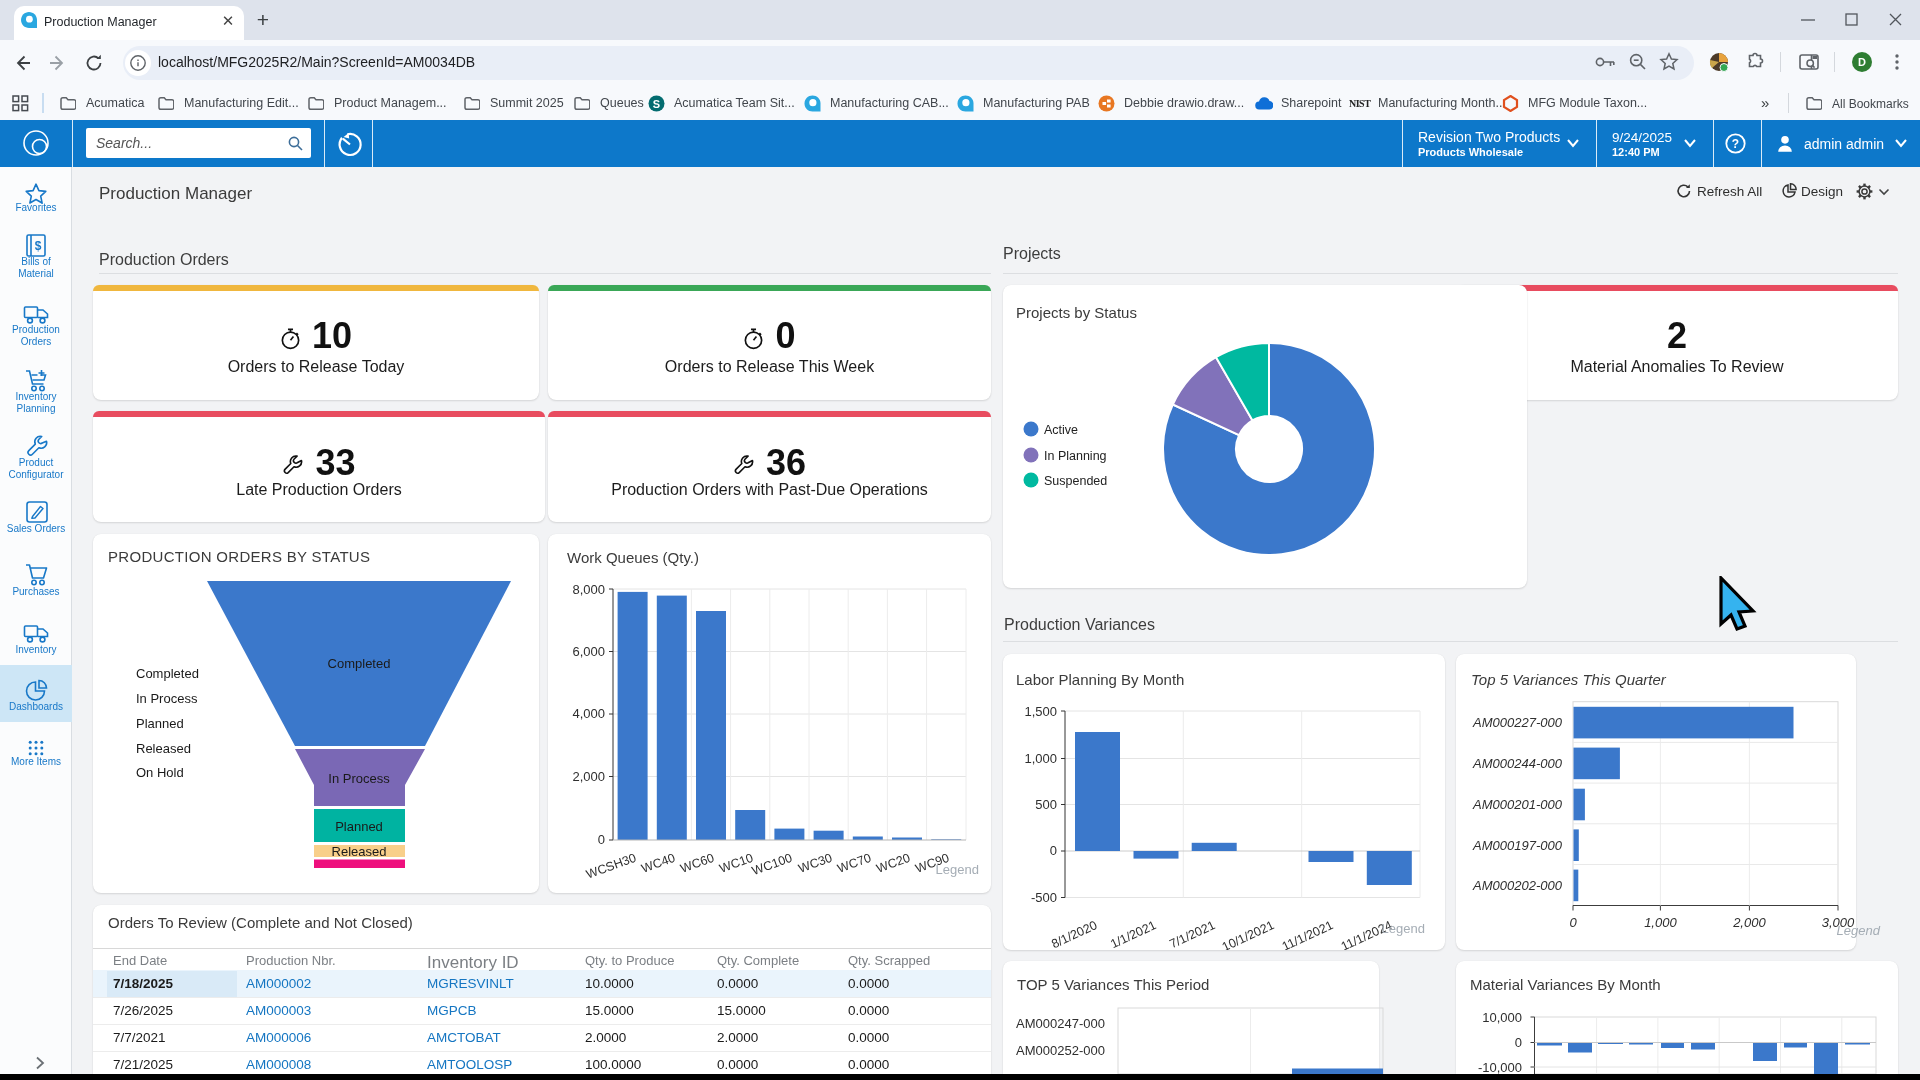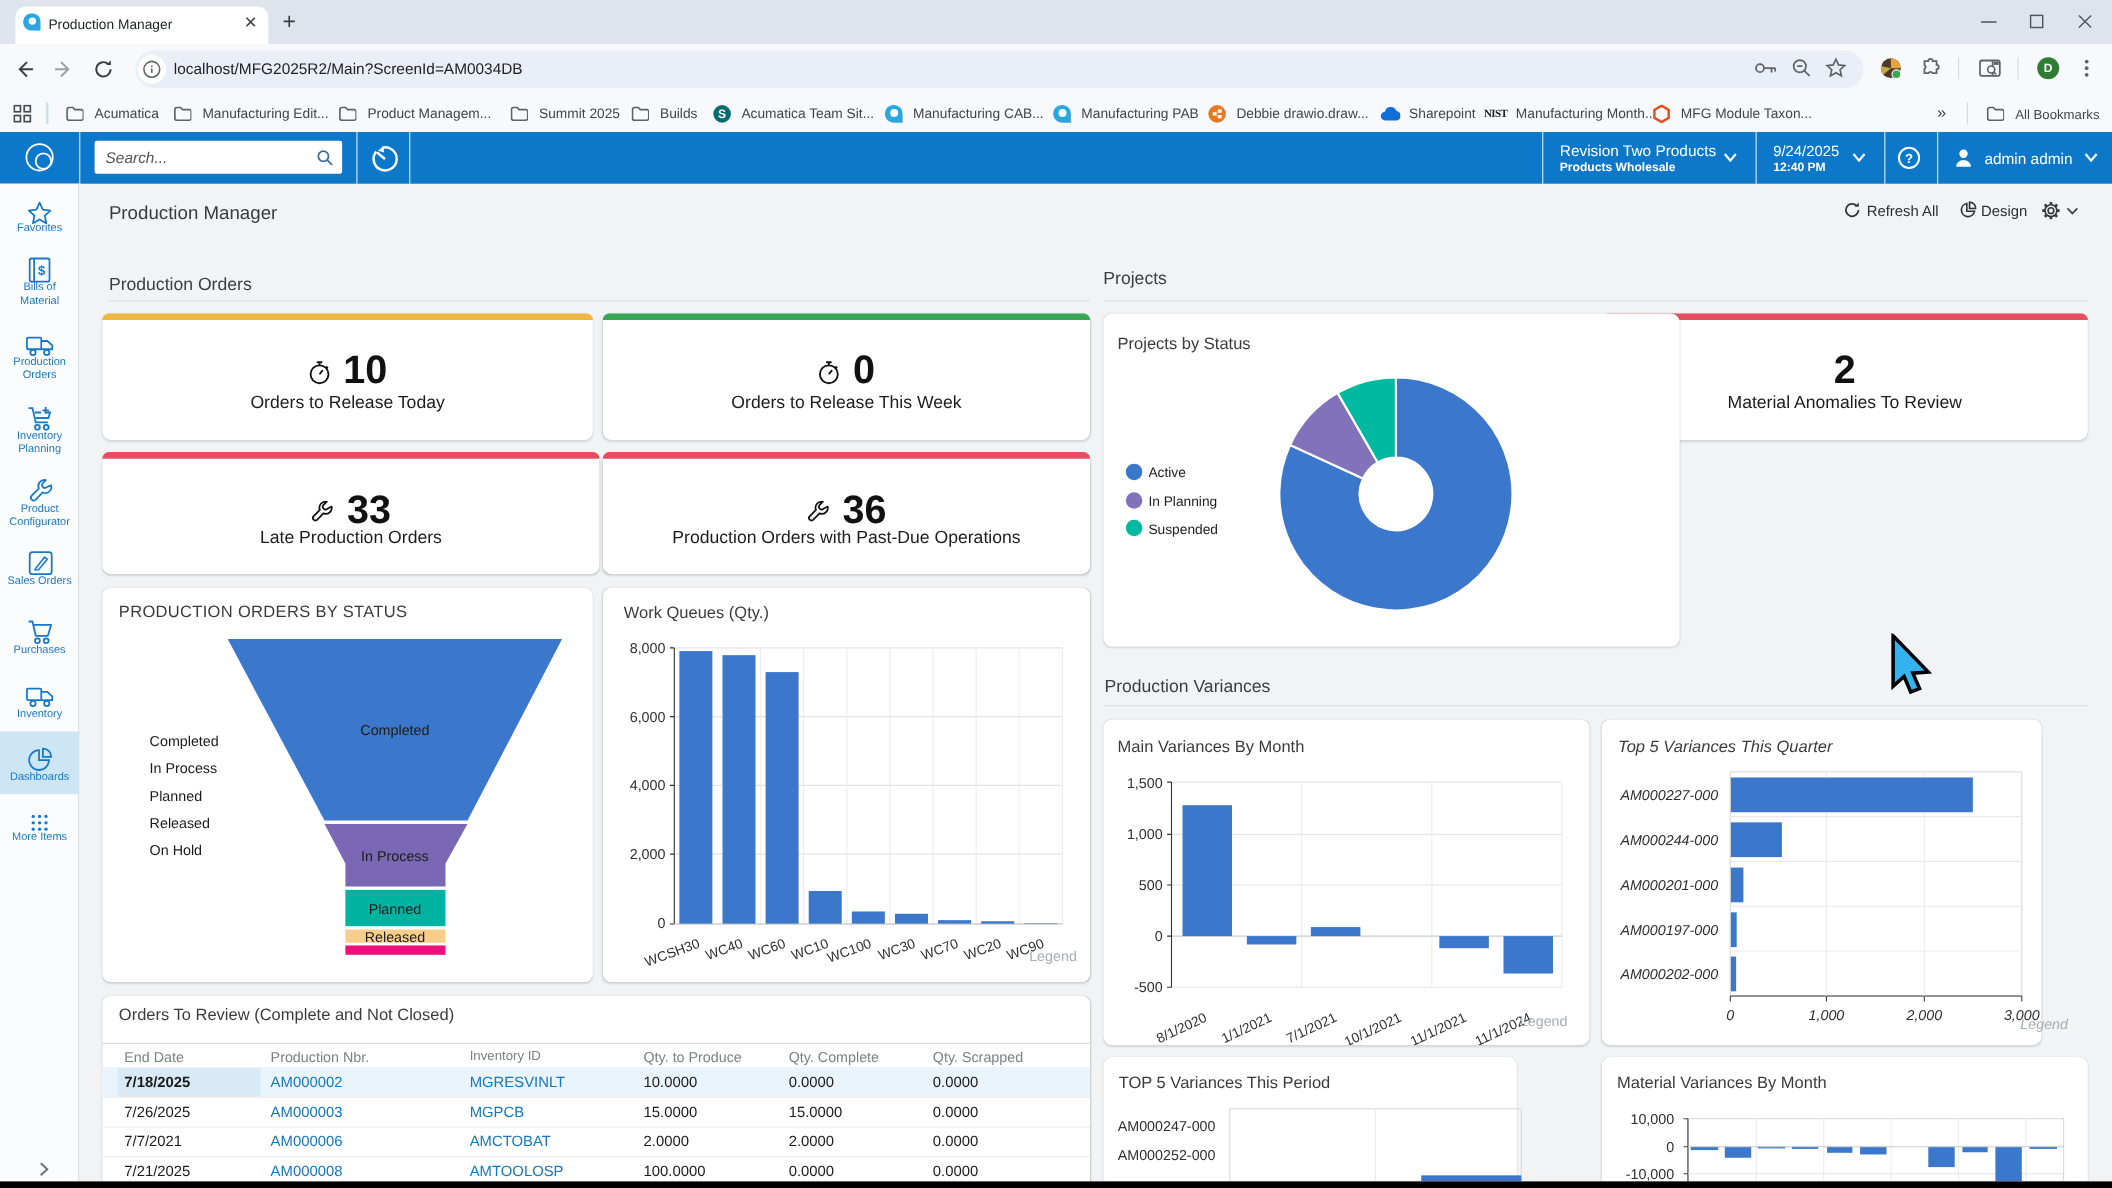--- a/index.html
+++ b/index.html
@@ -154,21 +154,21 @@
       <use href="#folder"></use>
     </svg>
     <div class="bm" style="left:334px">Product Managem...</div>
   <svg class="abs" style="left:464px;top:96px" width="16" height="15">
       <use href="#folder"></use>
     </svg>
     <div class="bm" style="left:490px">Summit 2025</div>
   <svg class="abs" style="left:574px;top:96px" width="16" height="15">
       <use href="#folder"></use>
     </svg>
-    <div class="bm" style="left:600px">Builds</div>
+    <div class="bm" style="left:600px">Queues</div>
   <svg class="abs" style="left:648px;top:95px" width="17" height="17">
       <circle cx="8.5" cy="8.5" r="8" fill="#036c70"></circle>
       <text x="8.5" y="12.5" text-anchor="middle" font-size="11" font-weight="bold" fill="#fff" font-family="Liberation Sans">S</text>
     </svg>
   <div class="bm" style="left:674px">Acumatica Team Sit...</div>
   <svg class="abs" style="left:804px;top:95px" width="17" height="17" viewBox="0 0 17 17">
       <path d="M8.5 0.5 C4 0.5 0.5 4 0.5 8.5 C0.5 13 4 16.5 8.5 16.5 L16.5 16.5 L16.5 8.5 C16.5 4 13 0.5 8.5 0.5 Z" fill="#2aa7e0"></path>
       <circle cx="8.9" cy="7.7" r="3.6" fill="#fff"></circle>
     </svg>
   <div class="bm" style="left:830px">Manufacturing CAB...</div>
@@ -521,21 +521,21 @@
     <div class="ctitle" style="left:15px;top:9px;">Orders To Review (Complete and Not Closed)</div>
     <div class="abs" style="left:0;top:43px;width:898px;height:1px;background:#d8d8d8;"></div>
     <div class="abs" style="left:0;top:65px;width:898px;height:1px;background:#d8d8d8;"></div>
     <div class="abs" style="left:0;top:65px;width:898px;height:27px;background:#eaf4fc;"></div>
     <div class="abs" style="left:14px;top:66px;width:130px;height:26px;background:#d9eaf7;"></div>
     <div class="abs" style="left:0;top:92px;width:898px;height:1px;background:#ececec;"></div>
     <div class="abs" style="left:0;top:119px;width:898px;height:1px;background:#ececec;"></div>
     <div class="abs" style="left:0;top:146px;width:898px;height:1px;background:#ececec;"></div>
     <div class="abs" style="left:20px;top:48px;font-size:13px;color:#7b7f84;">End Date</div>
     <div class="abs" style="left:153px;top:48px;font-size:13px;color:#7b7f84;">Production Nbr.</div>
-    <div class="abs" style="left:334px;top:48px;font-size:12px;color:#7b7f84;">Inventory ID</div>
+    <div class="abs" style="left:334px;top:48px;font-size:17px;color:#7b7f84;">Inventory ID</div>
     <div class="abs" style="left:492px;top:48px;font-size:13px;color:#7b7f84;">Qty. to Produce</div>
     <div class="abs" style="left:624px;top:48px;font-size:13px;color:#7b7f84;">Qty. Complete</div>
     <div class="abs" style="left:755px;top:48px;font-size:13px;color:#7b7f84;">Qty. Scrapped</div>
     <div class="trow" style="top:65px;">
         <span style="left:20px;font-weight:bold;">7/18/2025</span>
         <span class="link" style="left:153px;">AM000002</span>
         <span class="link" style="left:334px;">MGRESVINLT</span>
         <span style="left:492px;">10.0000</span>
         <span style="left:624px;">0.0000</span>
         <span style="left:755px;">0.0000</span>
@@ -560,21 +560,21 @@
         <span style="left:20px;">7/21/2025</span>
         <span class="link" style="left:153px;">AM000008</span>
         <span class="link" style="left:334px;">AMTOOLOSP</span>
         <span style="left:492px;">100.0000</span>
         <span style="left:624px;">0.0000</span>
         <span style="left:755px;">0.0000</span>
       </div>
   </div>
 
   <div class="card" style="left:1003px;top:654px;width:442px;height:296px;">
-    <div class="ctitle" style="left:13px;top:17px;">Main Variances By Month</div>
+    <div class="ctitle" style="left:13px;top:17px;">Labor Planning By Month</div>
     <svg class="abs" style="left:0;top:0" width="442" height="296" viewBox="0 0 442 296">
       <g stroke="#e4e4e4">
           <line x1="62" y1="57" x2="417" y2="57"></line>
           <line x1="62" y1="104.5" x2="417" y2="104.5"></line>
           <line x1="62" y1="150.5" x2="417" y2="150.5"></line>
           <line x1="62" y1="243.5" x2="417" y2="243.5"></line>
         </g>
       <g stroke="#ececec">
           <line x1="180.3" y1="57" x2="180.3" y2="243.5"></line>
           <line x1="298.7" y1="57" x2="298.7" y2="243.5"></line>

